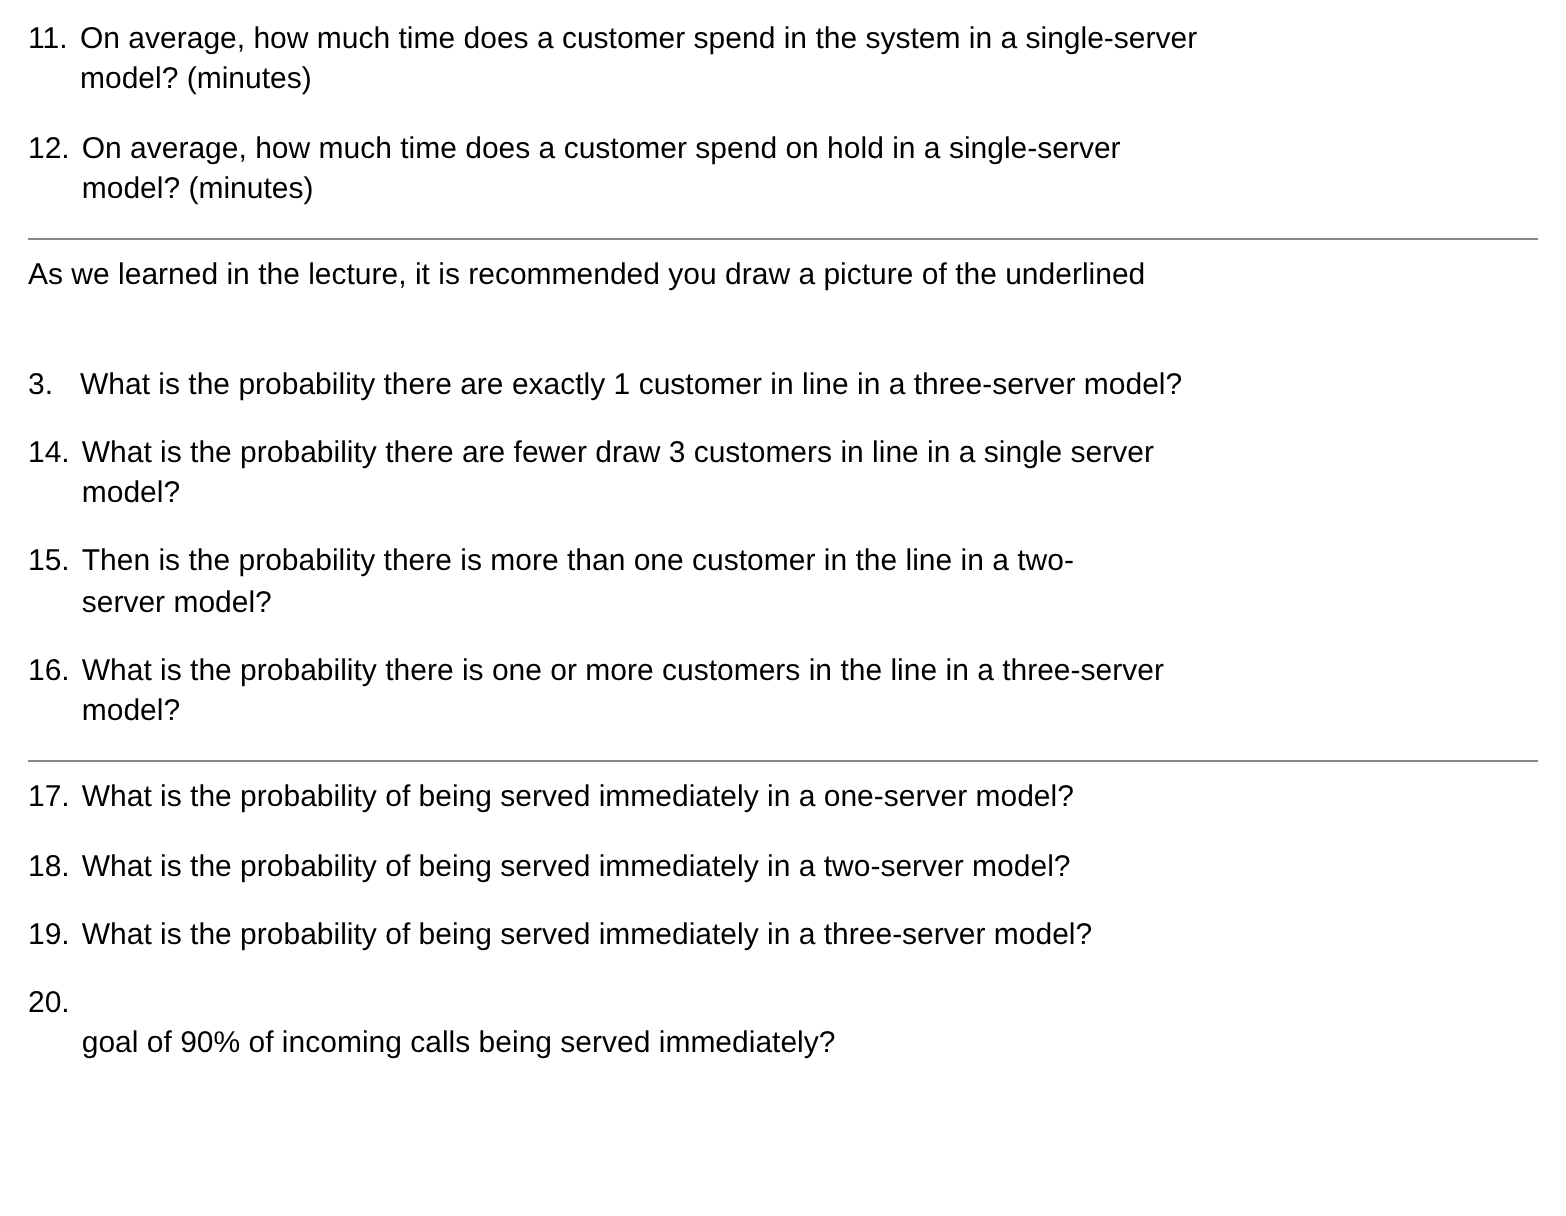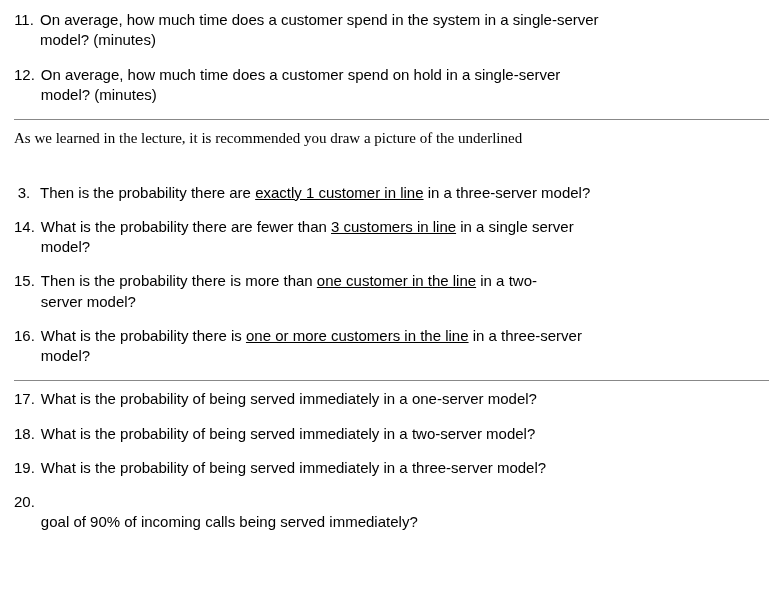--- a/index.html
+++ b/index.html
@@ -15,37 +15,35 @@
       width: 783px;
       padding: 10px 14px;
       line-height: 1.35;
     }
     .question {
       display: flex;
       margin-bottom: 14px;
     }
     .question .num {
       min-width: 26px;
-      text-align: center;
+      text-align: left;
       padding-right: 6px;
     }
     .question .text {
       flex: 1;
     }
     .instruction {
       margin: 4px 0 14px 0;
-      font-family: Liberation Serif, serif;
     }
     hr.divider {
       border: none;
       border-top: 1px solid #888;
       margin: 6px 0 8px 0;
     }
     .u {
-      text-decoration: underline;
     }
     .tight-top {
       margin-top: 0;
     }
   </style>
 </head>
 <body>
 
 <div class="question tight-top">
   <div class="num">11.</div>
@@ -66,28 +64,28 @@
 <hr class="divider">
 
 <div class="instruction">
   <span>As we learned in the lecture, it is recommended you draw a picture of the underlined</span><br>
   <br>
 </div>
 
 <div class="question">
   <div class="num">3.</div>
   <div class="text">
-    <span>Then is the probability there are </span><span class="u">exactly 1 customer in line</span><span> in a three-server model?</span>
+    <span>What is the probability there are </span><span class="u">exactly 1 customer in line</span><span> in a three-server model?</span>
   </div>
 </div>
 
 <div class="question">
   <div class="num">14.</div>
   <div class="text">
-    <span>What is the probability there are fewer than </span><span class="u">3 customers in line</span><span> in a single server</span><br>
+    <span>What is the probability there are fewer draw </span><span class="u">3 customers in line</span><span> in a single server</span><br>
     <span>model?</span>
   </div>
 </div>
 
 <div class="question">
   <div class="num">15.</div>
   <div class="text">
     <span>Then is the probability there is more than </span><span class="u">one customer in the line</span><span> in a two-</span><br>
     <span>server model?</span>
   </div>

